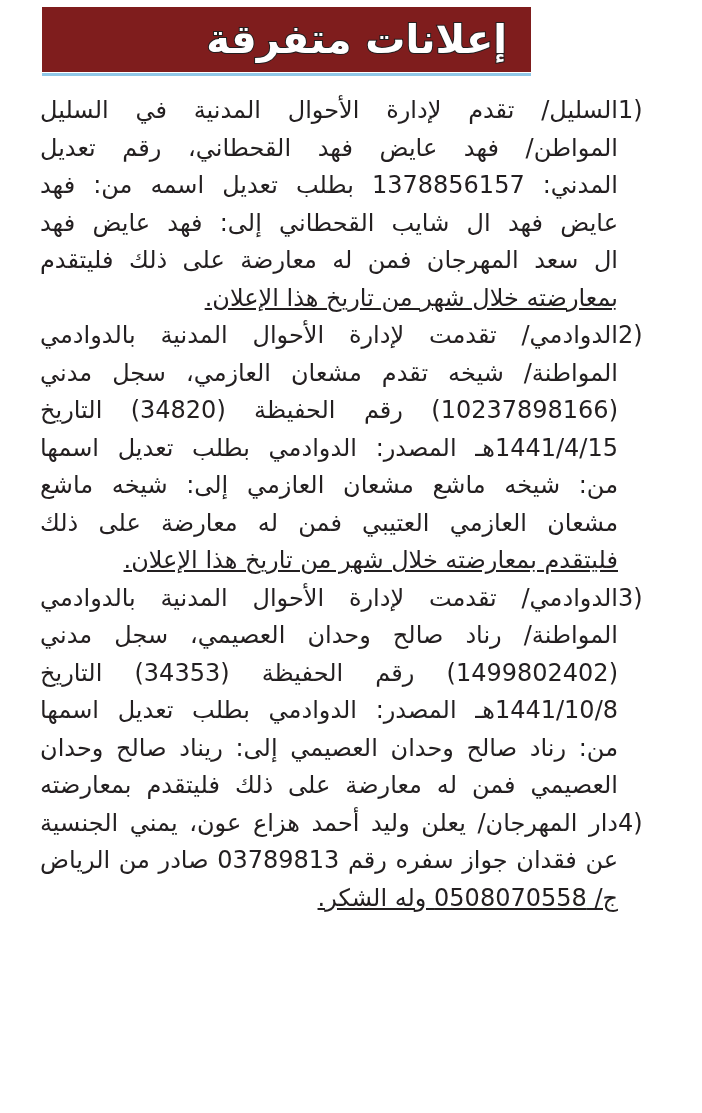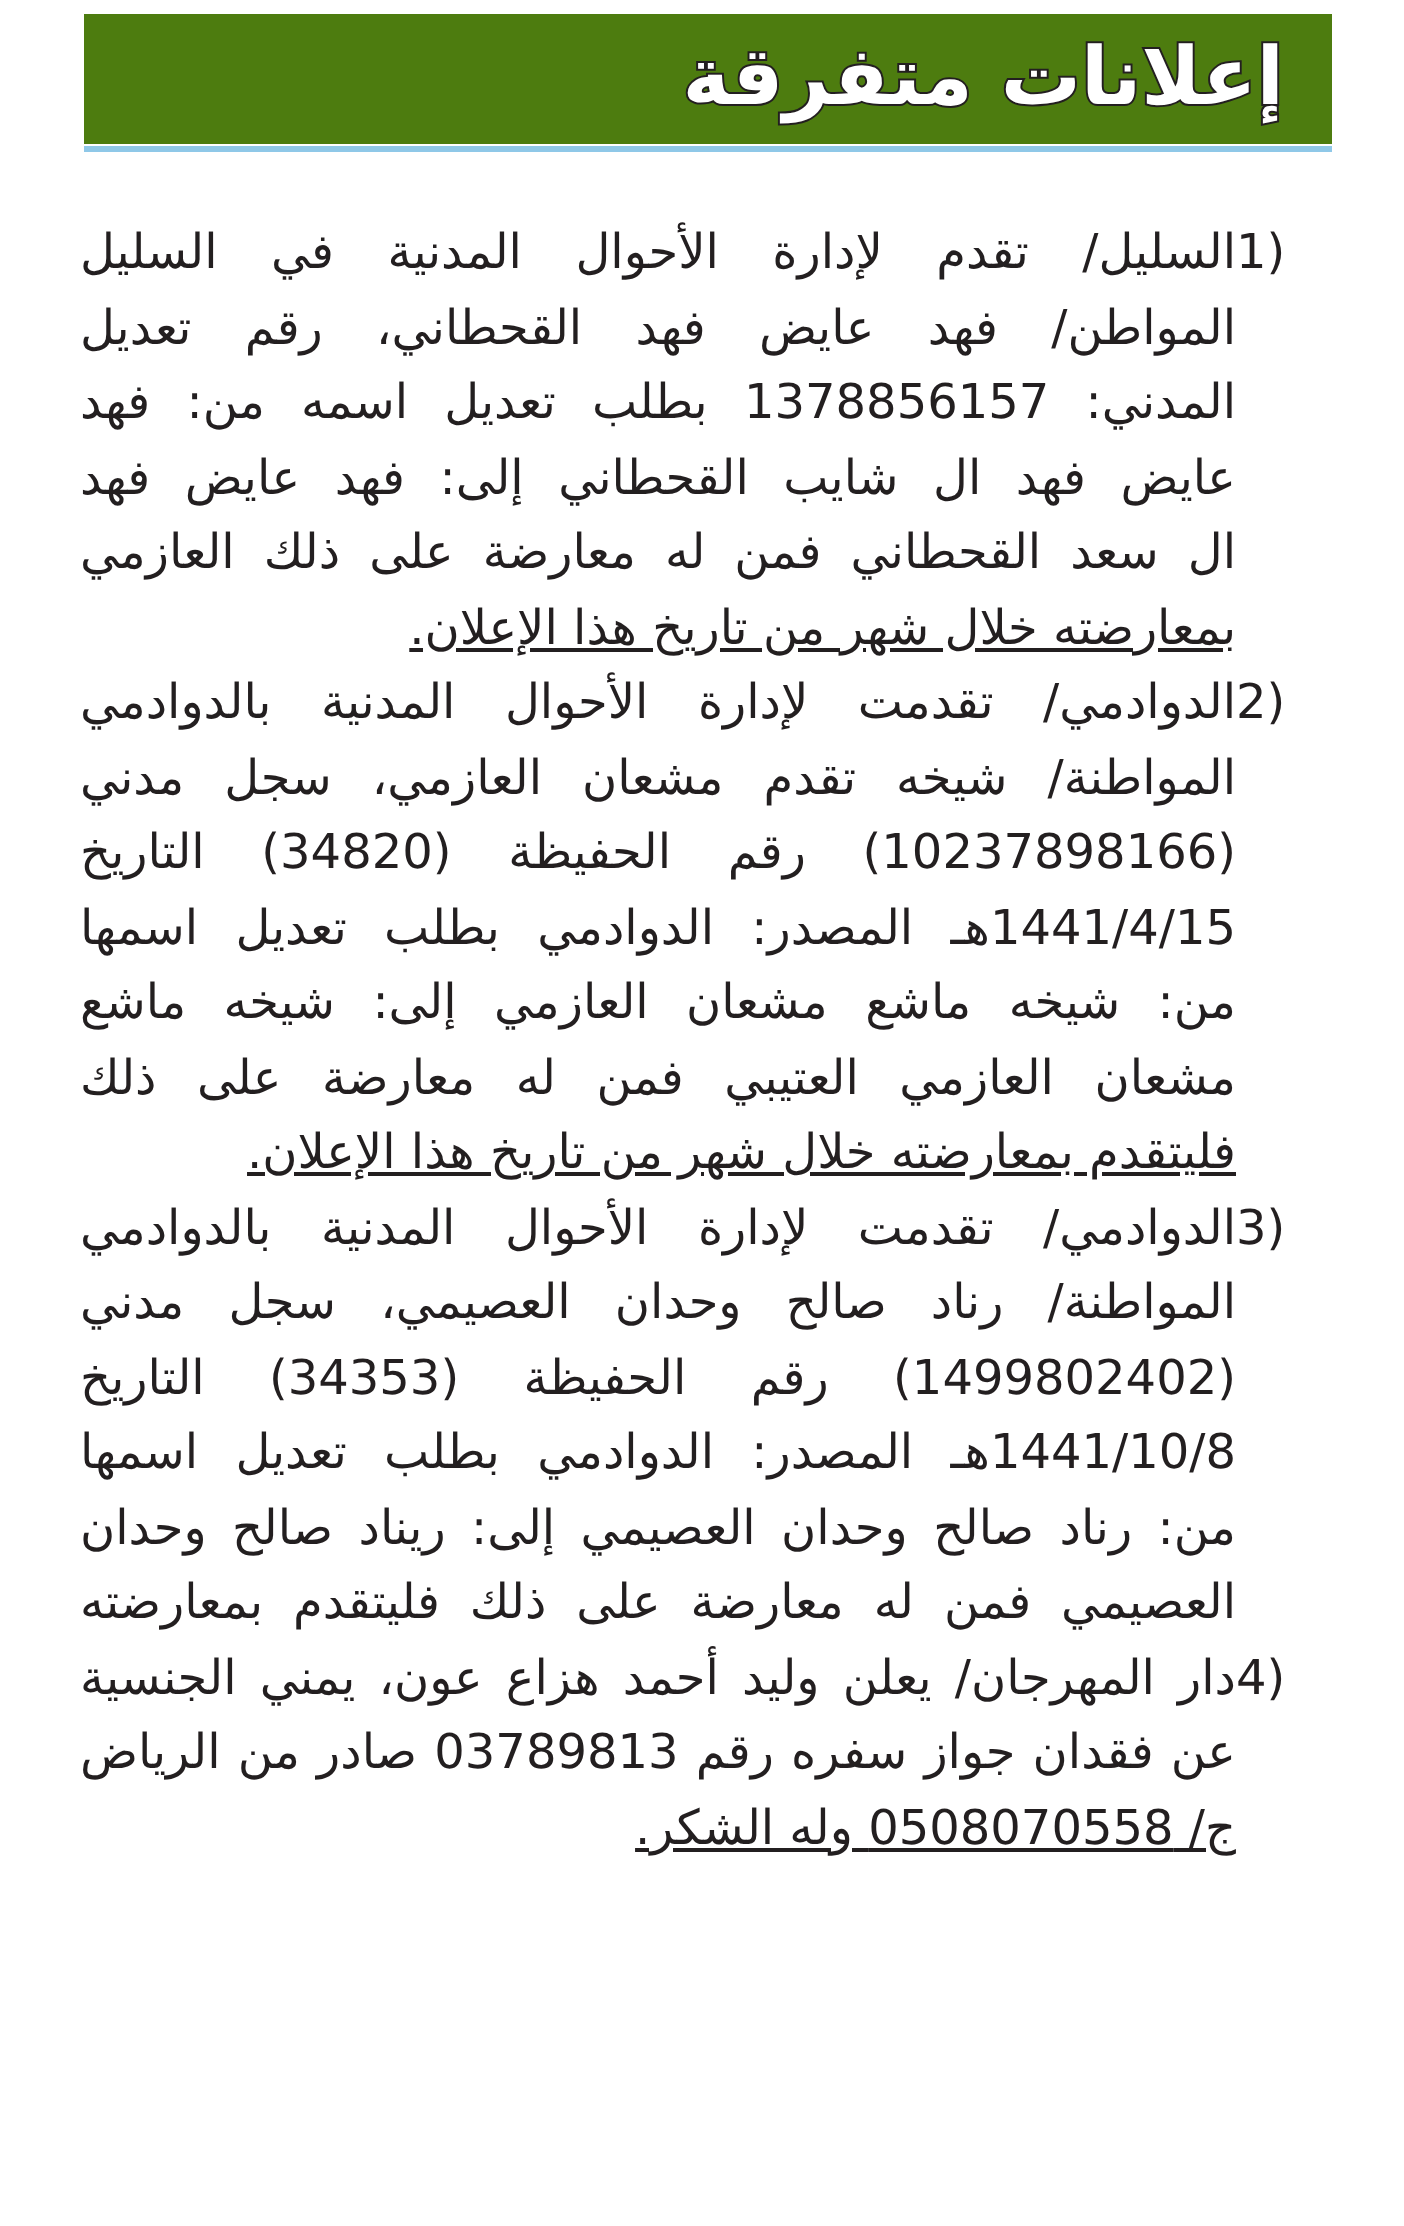--- a/index.html
+++ b/index.html
@@ -1,37 +1,36 @@
 <!DOCTYPE html>
 <html><head>
 <meta charset="utf-8">
 <style>
   html, body { margin: 0; padding: 0; background: #ffffff; }
   body {
     width: 702px; height: 1113px; position: relative; overflow: hidden;
     font-family: "DejaVu Sans", sans-serif; color: #231f20;
   }
   .header {
-    position: absolute; left: 42px; top: 7px; width: 624px; height: 66px;
-    background: #4d7c0f; border-bottom: 3px solid #8fc8e8;
+    position: absolute; left: 42px; top: 7px; width: 489px; height: 66px;
+    background: #7f1d1d; border-bottom: 3px solid #8fc8e8;
     box-shadow: 0 -1px 0 #ffffff inset;
   }
   .header-title {
     position: absolute; right: 24px; top: 6px;
     font-family: "DejaVu Sans", sans-serif; font-weight: bold;
     font-size: 40px; line-height: 52px;
     color: #ffffff;
     -webkit-text-stroke: 2px #231f20;
     paint-order: stroke fill;
     direction: rtl; letter-spacing: 1px;
   }
   .ads {
     position: absolute; left: 40px; top: 92px; width: 622px;
     direction: rtl;
-    margin-top: 16px;
   }
   .ad { position: relative; }
   .ad-line {
     display: block; font-size: 24px; line-height: 37.5px; height: 37.5px;
     white-space: nowrap; overflow: hidden;
     text-align: justify; text-align-last: justify;
     padding-right: 44px;
   }
   .ad-line.first { padding-right: 0; }
   .ad-line.last { text-align-last: right; text-decoration: underline; }
@@ -48,21 +47,21 @@
   <div class="header-title">إعلانات متفرقة</div>
 </div>
 
 <div class="ads">
 
   <div class="ad">
     <span class="ad-line first"><span class="ad-num">1)</span><span class="ad-text">السليل/ تقدم لإدارة الأحوال المدنية في السليل</span></span>
     <span class="ad-line">المواطن/ فهد عايض فهد القحطاني، رقم تعديل</span>
     <span class="ad-line">المدني: 1378856157 بطلب تعديل اسمه من: فهد</span>
     <span class="ad-line">عايض فهد ال شايب القحطاني إلى: فهد عايض فهد</span>
-    <span class="ad-line">ال سعد القحطاني فمن له معارضة على ذلك العازمي</span>
+    <span class="ad-line">ال سعد المهرجان فمن له معارضة على ذلك فليتقدم</span>
     <span class="ad-line last">بمعارضته خلال شهر من تاريخ هذا الإعلان.</span>
   </div>
 
   <div class="ad">
     <span class="ad-line first"><span class="ad-num">2)</span><span class="ad-text">الدوادمي/ تقدمت لإدارة الأحوال المدنية بالدوادمي</span></span>
     <span class="ad-line">المواطنة/ شيخه تقدم مشعان العازمي، سجل مدني</span>
     <span class="ad-line">(10237898166) رقم الحفيظة (34820) التاريخ</span>
     <span class="ad-line">1441/4/15هـ المصدر: الدوادمي بطلب تعديل اسمها</span>
     <span class="ad-line">من: شيخه ماشع مشعان العازمي إلى: شيخه ماشع</span>
     <span class="ad-line">مشعان العازمي العتيبي فمن له معارضة على ذلك</span>

